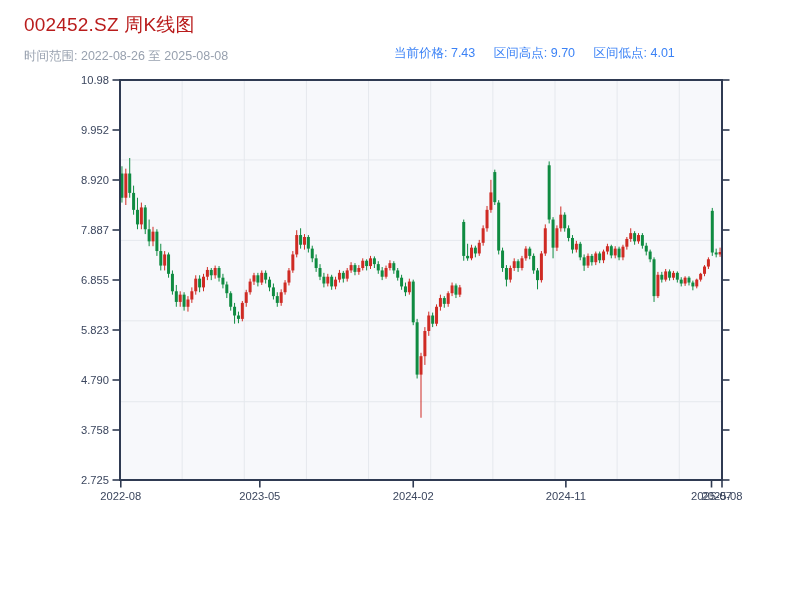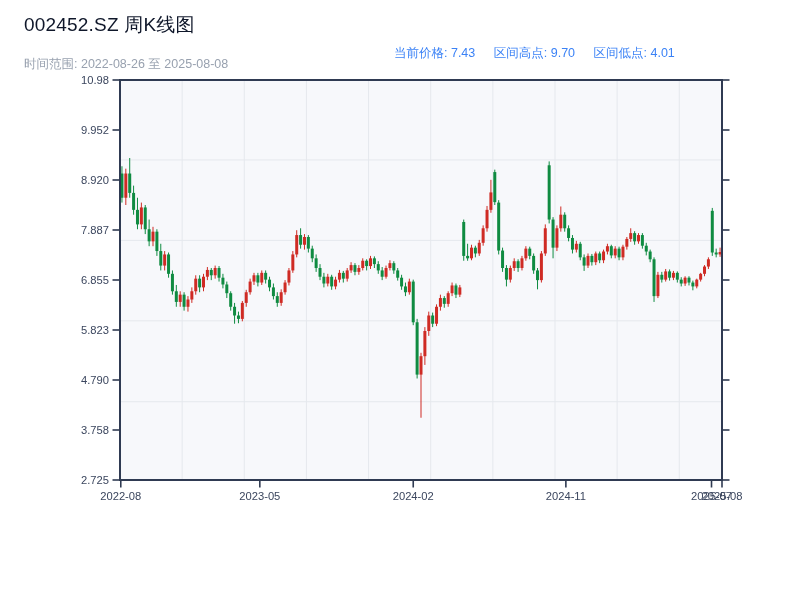--- a/index.html
+++ b/index.html
@@ -1,20 +1,20 @@
 <!DOCTYPE html>
 <html><head>
 <meta charset="utf-8">
 <style>
   html,body{margin:0;padding:0;background:#fff;}
   #app{position:relative;width:800px;height:600px;background:#ffffff;overflow:hidden;
        font-family:"Liberation Sans","DejaVu Sans",sans-serif;}
   .chart-title{position:absolute;left:24px;top:12px;font-size:19px;font-weight:500;
-       color:#0f172a;letter-spacing:.2px;}
-  .sub-row{position:absolute;left:24px;top:56px;font-size:12.5px;color:#98a1af;text-align:right;}
+       color:#b91c1c;letter-spacing:.2px;}
+  .sub-row{position:absolute;left:24px;top:48px;font-size:12.5px;color:#98a1af;text-align:right;}
   .stats-row{position:absolute;left:394px;top:45px;font-size:12.5px;color:#3b82f6;white-space:nowrap;}
   .stats-row span{margin-right:15px;}
   svg{position:absolute;left:0;top:0;}
   text{font-family:"Liberation Sans","DejaVu Sans",sans-serif;}
 </style>
 </head>
 <body>
 
 <div id="app">
   <div class="chart-title">002452.SZ 周K线图</div>

